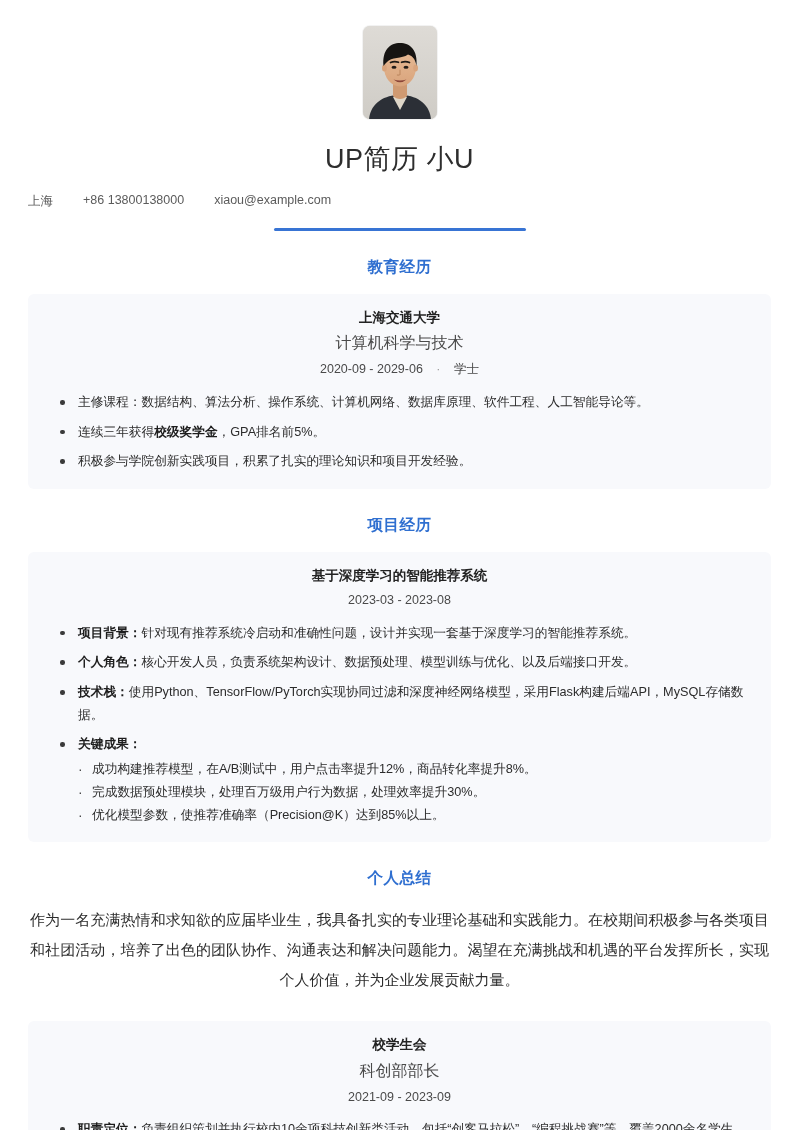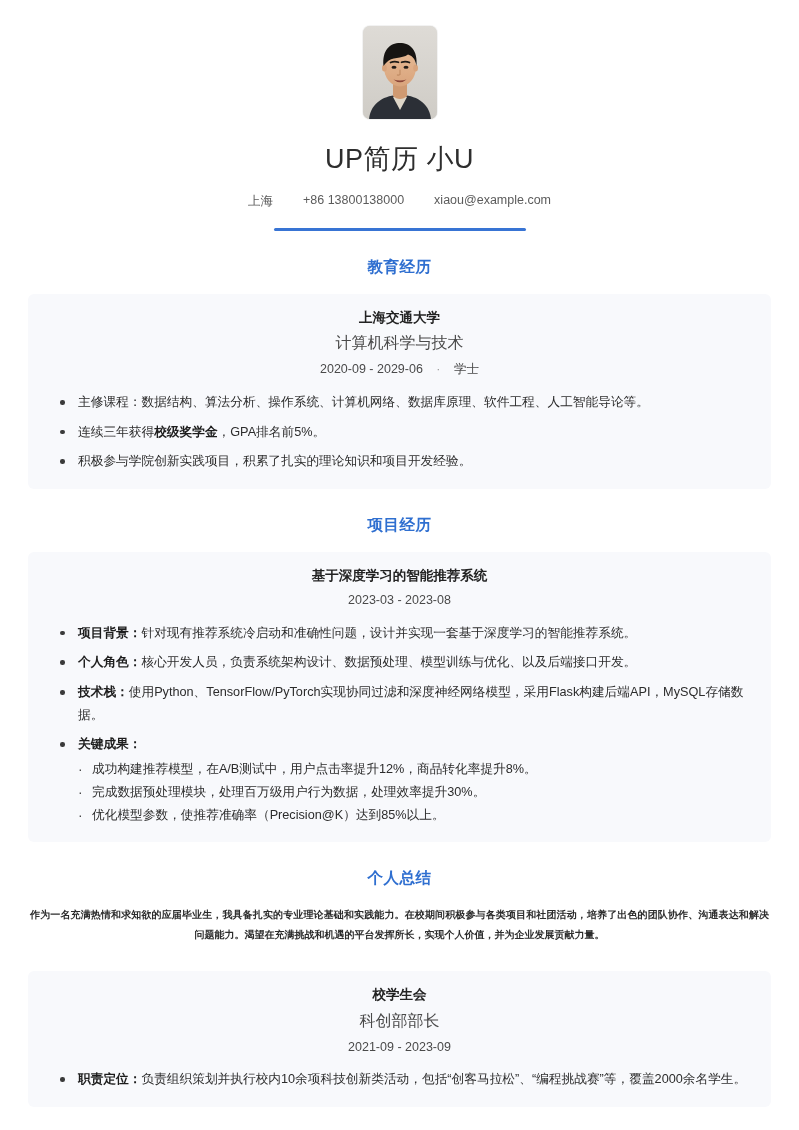--- a/index.html
+++ b/index.html
@@ -45,21 +45,20 @@
     letter-spacing: 0.5px;
     color: #2e2e2e;
     margin: 22px 0 0 0;
     font-weight: 400;
   }
   .contact {
     margin-top: 16px;
     font-size: 12.5px;
     color: #5b5b5b;
     display: flex;
-    justify-content: center;
     gap: 30px;
   }
   .divider {
     width: 252px;
     height: 3px;
     background: #3874d4;
     margin: 18px auto 0 auto;
     border-radius: 2px;
   }
 
@@ -147,27 +146,26 @@
     content: "\00B7";
     position: absolute;
     left: 0;
     top: -1px;
     color: #4a4a4a;
     font-size: 14px;
   }
 
   
   .summary {
-    font-size: 10px;
+    font-size: 15px;
     line-height: 2.0;
     color: #2c2c2c;
     text-align: justify;
     text-align-last: center;
     padding: 0 2px;
-    font-weight: bold;
   }
 </style>
 </head>
 <body>
 
 <div class="page">
 
   <div class="header">
     <div class="photo-wrap">
       <div class="photo">

